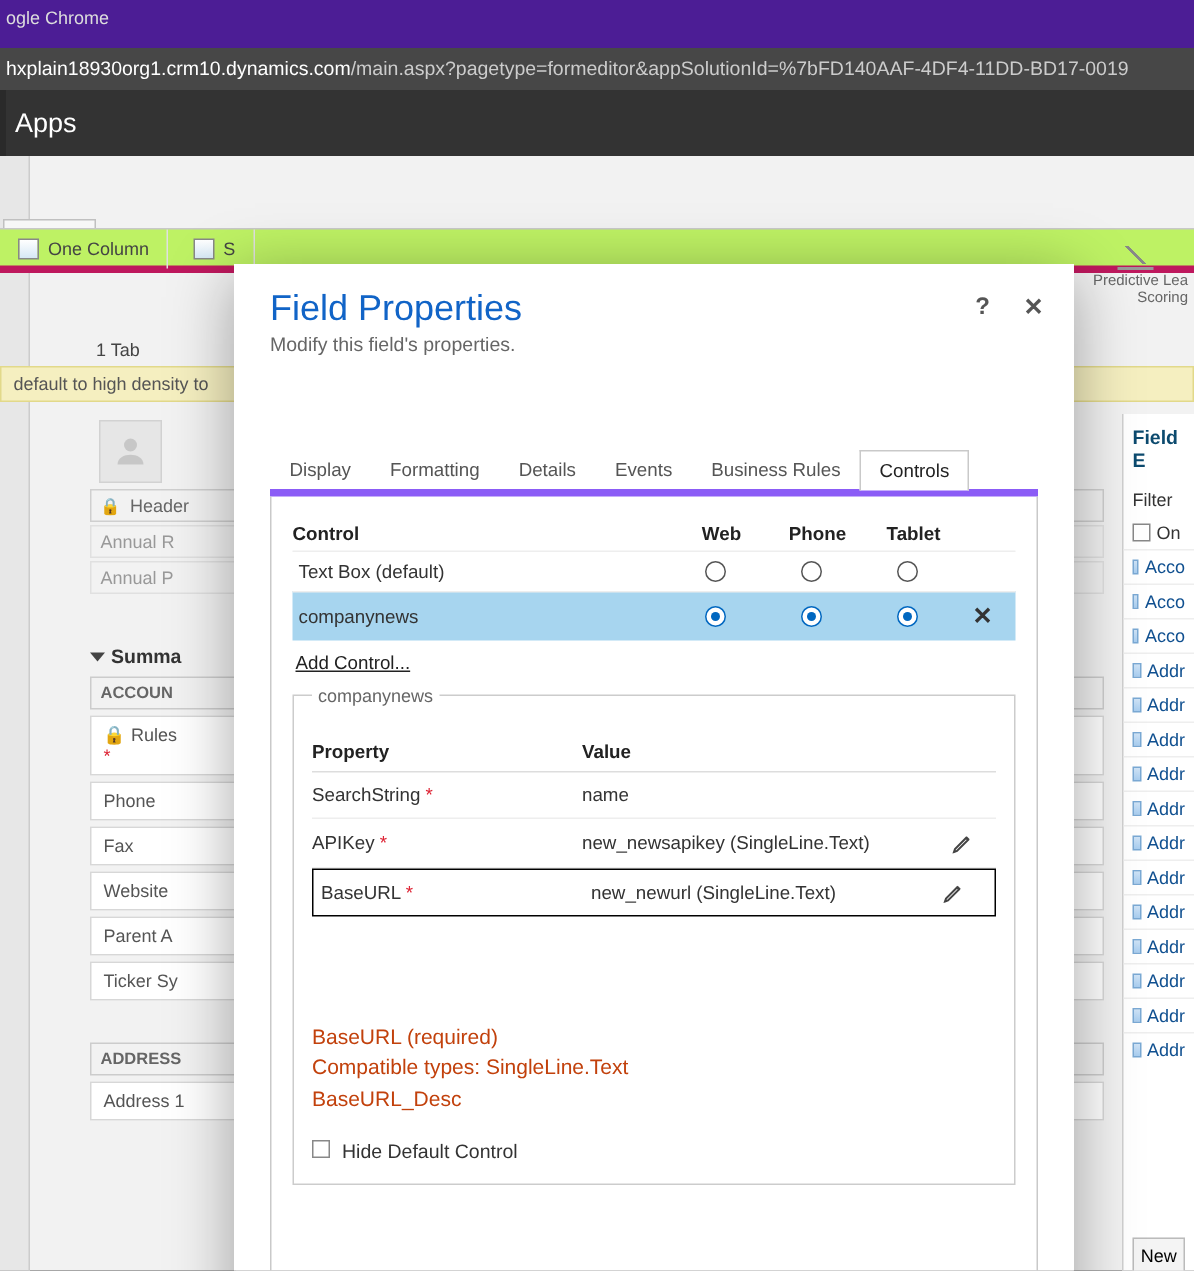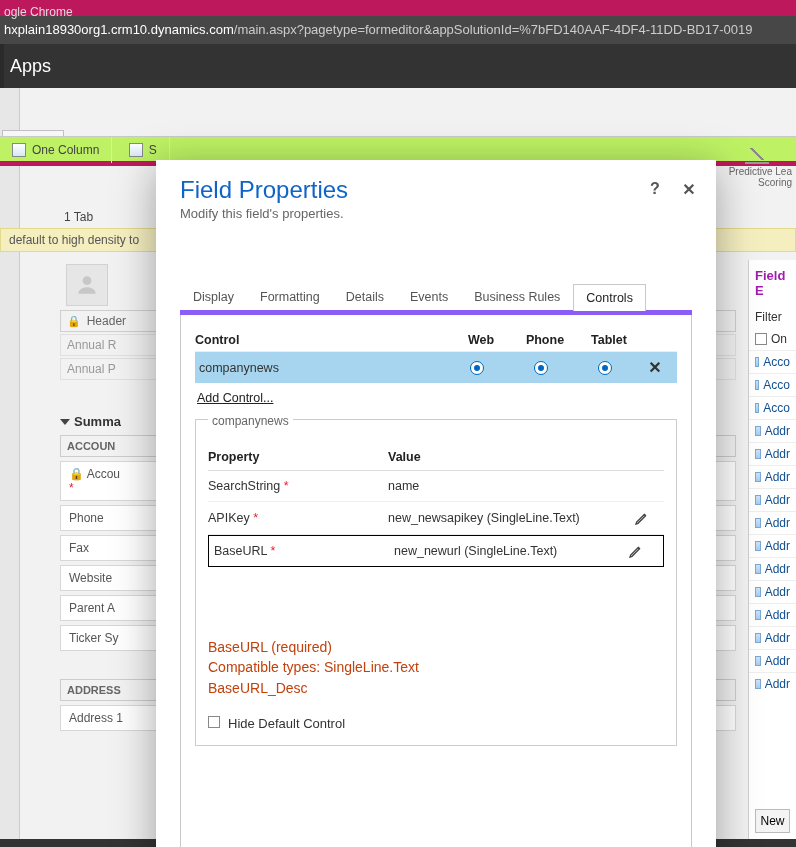--- a/index.html
+++ b/index.html
@@ -1,20 +1,20 @@
 <!DOCTYPE html>
 <html><head>
 <meta charset="utf-8">
 <style>
   * { box-sizing: border-box; margin: 0; padding: 0; font-family: "Segoe UI", Arial, sans-serif; }
   html, body { width: 796px; height: 847px; overflow: hidden; background: #3a3a3a; }
   .root { position: relative; width: 796px; height: 847px; background: #333; }
 
   
-  .chrome-bar { background:#be185d; color:#ddd; height:16px; line-height:24px; font-size:12px; padding-left:4px; }
+  .chrome-bar { background:#4c1d95; color:#ddd; height:32px; line-height:24px; font-size:12px; padding-left:4px; }
   .addr-bar  { background:#474747; color:#ccc; height:28px; line-height:28px; font-size:13px; padding-left:4px; overflow:hidden; white-space:nowrap; }
   .addr-bar .highlight { color:#fff; }
 
   
   .app-bar { background:#333; color:#fff; height:44px; line-height:44px; font-size:18px; padding-left:6px; border-left:4px solid #2a2a2a; }
 
   
   .workspace { position:relative; background:#f2f2f2; height:751px; }
   .left-pane-strip { position:absolute; left:0; top:0; bottom:0; width:20px; background:#e7e7e7; border-right:1px solid #ccc; }
 
@@ -45,21 +45,21 @@
   .summary-block{margin-top:34px;}
   .summary-head{font-size:13px;color:#333;font-weight:600;display:flex;align-items:center;gap:4px;}
   .caret{display:inline-block;width:0;height:0;border-left:5px solid transparent;border-right:5px solid transparent;border-bottom:6px solid #444;transform:rotate(180deg)}
   .subsection{font-size:11px;color:#666;border:1px solid #ccc;padding:4px 6px;margin-top:6px;font-weight:600}
   .field-cell{border:1px solid #d7d7d7;background:#fff;padding:5px 8px;font-size:12px;color:#555;margin-top:4px;min-height:24px}
   .field-cell .star{color:#d23;}
   .field-lock{color:#b33}
 
   
   .field-panel { position:absolute; right:0; top:172px; width:48px; bottom:0; background:#fff; border-left:1px solid #d0d0d0;}
-  .field-panel h4{font-size:13px;font-weight:700;color:#a21caf;padding:8px 6px}
+  .field-panel h4{font-size:13px;font-weight:700;color:#0c4a6e;padding:8px 6px}
   .filter-row{font-size:12px;color:#333;padding:4px 6px;display:flex;gap:4px;align-items:center}
   .chk{width:12px;height:12px;border:1px solid #888;background:#fff;display:inline-block}
   .fprow{display:flex;align-items:center;gap:4px;font-size:12px;color:#105090;padding:4px 6px;border-top:1px solid #eee}
   .fld-ico{width:14px;height:10px;display:inline-block;background:linear-gradient(#cfe3f6,#a8cdef);border:1px solid #7aa9d4}
   .new-btn{position:absolute;bottom:6px;left:6px;right:6px;border:1px solid #bbb;background:#f4f4f4;font-size:12px;padding:4px;text-align:center}
 
   
   .dim { position:absolute; inset:0; background:transparent; }
   .dialog { position:absolute; left:156px; top:72px; width:560px; height:728px; background:#fff; box-shadow:0 8px 40px rgba(0,0,0,.35);}
   .dlg-head{padding:16px 24px 4px;}
@@ -147,21 +147,21 @@
     <div class="sec-row">Annual P</div>
 
     <div class="summary-block">
       <div class="summary-head">
         <span class="caret"></span>
         <span>Summa</span>
       </div>
       <div class="subsection">ACCOUN</div>
       <div class="field-cell">
         <span class="field-lock">🔒</span>
-        <span>Accou</span>
+        <span>Rules</span>
         <div class="star">*</div>
       </div>
       <div class="field-cell">Phone</div>
       <div class="field-cell">Fax</div>
       <div class="field-cell">Website</div>
       <div class="field-cell">Parent A</div>
       <div class="field-cell">Ticker Sy</div>
 
       <div class="subsection" style="margin-top:28px">ADDRESS</div>
       <div class="field-cell">Address 1</div>
@@ -261,20 +261,27 @@
 
     <div class="dlg-body">
       <div class="ctrl-head">
         <span>Control</span>
         <span style="text-align:center">Web</span>
         <span style="text-align:center">Phone</span>
         <span style="text-align:center">Tablet</span>
         <span></span>
       </div>
 
+      <div class="ctrl-row">
+        <span>Text Box (default)</span>
+        <span class="radio"></span>
+        <span class="radio"></span>
+        <span class="radio"></span>
+        <span></span>
+      </div>
       <div class="ctrl-row sel">
         <span>companynews</span>
         <span class="radio on"></span>
         <span class="radio on"></span>
         <span class="radio on"></span>
         <span class="xbtn">✕</span>
       </div>
 
       <a class="addctrl">Add Control...</a>
 

